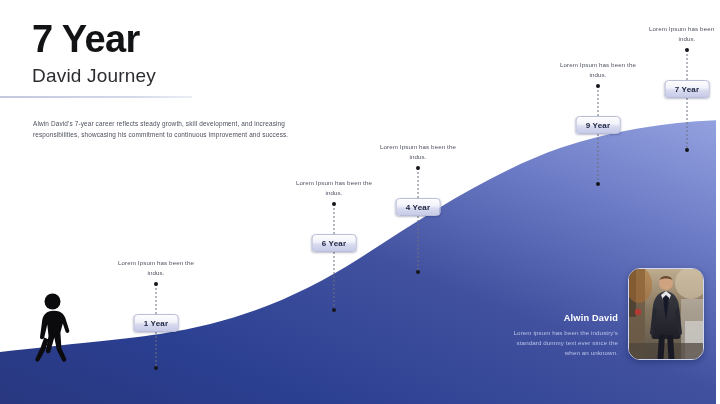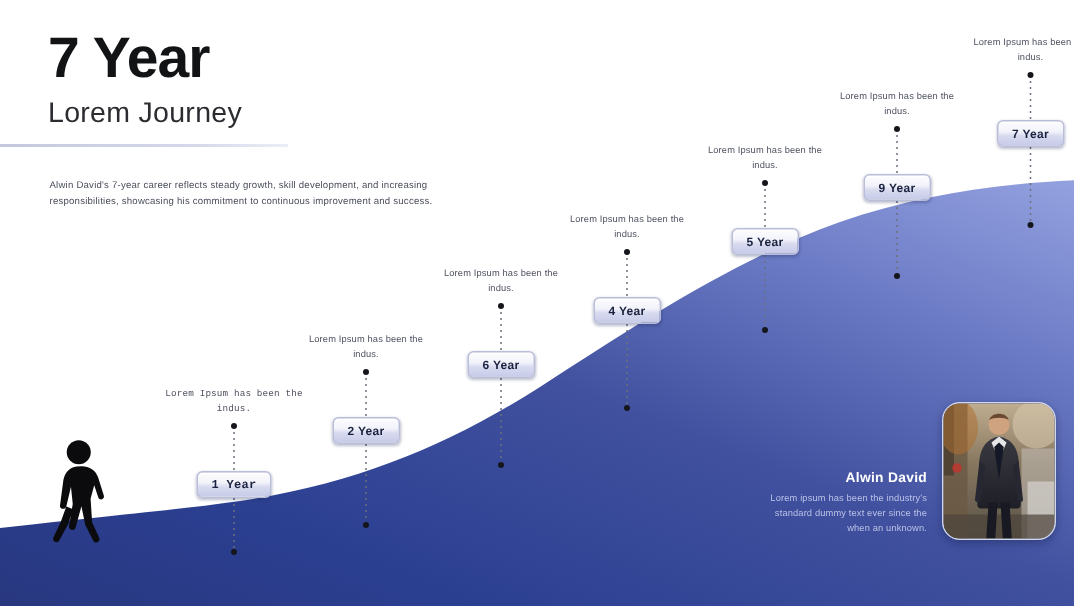--- a/index.html
+++ b/index.html
@@ -73,64 +73,50 @@
     </defs>
     <path d="M0,352 C70,344 118,340 160,334
              C240,322 300,296 360,258
              C428,214 492,172 560,148
              C612,130 668,122 720,120
              L720,404 L0,404 Z" fill="url(#waveGrad)"></path>
   </svg>
 
   <div id="header">
     <h1 id="title">7 Year</h1>
-    <h2 id="subtitle">Lorem Journey</h2>
+    <h2 id="subtitle">David Journey</h2>
   </div>
   <div id="divider"></div>
   <p id="intro">Alwin David's 7-year career reflects steady growth, skill development, and increasing responsibilities, showcasing his commitment to continuous improvement and success.</p>
 
-  <div class="milestone" style="left:110px;top:258px;width:92px;height:110px;font-family:Liberation Mono, monospace;">
+  <div class="milestone" style="left:110px;top:258px;width:92px;height:110px;">
     <div class="note" style="top:0px;">Lorem Ipsum has been the indus.</div>
     <div class="stem" style="top:26px;height:84px;"></div>
     <div class="dot" style="top:26px;"></div>
     <div class="dot" style="top:110px;"></div>
     <div class="badge" style="top:56px;">1 Year</div>
   </div>
 
-  <div class="milestone" style="left:198px;top:222px;width:92px;height:120px;">
-    <div class="note" style="top:0px;">Lorem Ipsum has been the indus.</div>
-    <div class="stem" style="top:26px;height:102px;"></div>
-    <div class="dot" style="top:26px;"></div>
-    <div class="dot" style="top:128px;"></div>
-    <div class="badge" style="top:56px;">2 Year</div>
-  </div>
 
   <div class="milestone" style="left:288px;top:178px;width:92px;height:132px;">
     <div class="note" style="top:0px;">Lorem Ipsum has been the indus.</div>
     <div class="stem" style="top:26px;height:106px;"></div>
     <div class="dot" style="top:26px;"></div>
     <div class="dot" style="top:132px;"></div>
     <div class="badge" style="top:56px;">6 Year</div>
   </div>
 
   <div class="milestone" style="left:372px;top:142px;width:92px;height:130px;">
     <div class="note" style="top:0px;">Lorem Ipsum has been the indus.</div>
     <div class="stem" style="top:26px;height:104px;"></div>
     <div class="dot" style="top:26px;"></div>
     <div class="dot" style="top:130px;"></div>
     <div class="badge" style="top:56px;">4 Year</div>
   </div>
 
-  <div class="milestone" style="left:464px;top:96px;width:92px;height:124px;">
-    <div class="note" style="top:0px;">Lorem Ipsum has been the indus.</div>
-    <div class="stem" style="top:26px;height:98px;"></div>
-    <div class="dot" style="top:26px;"></div>
-    <div class="dot" style="top:124px;"></div>
-    <div class="badge" style="top:56px;">5 Year</div>
-  </div>
 
   <div class="milestone" style="left:552px;top:60px;width:92px;height:124px;">
     <div class="note" style="top:0px;">Lorem Ipsum has been the indus.</div>
     <div class="stem" style="top:26px;height:98px;"></div>
     <div class="dot" style="top:26px;"></div>
     <div class="dot" style="top:124px;"></div>
     <div class="badge" style="top:56px;">9 Year</div>
   </div>
 
   <div class="milestone" style="left:641px;top:24px;width:92px;height:126px;">

